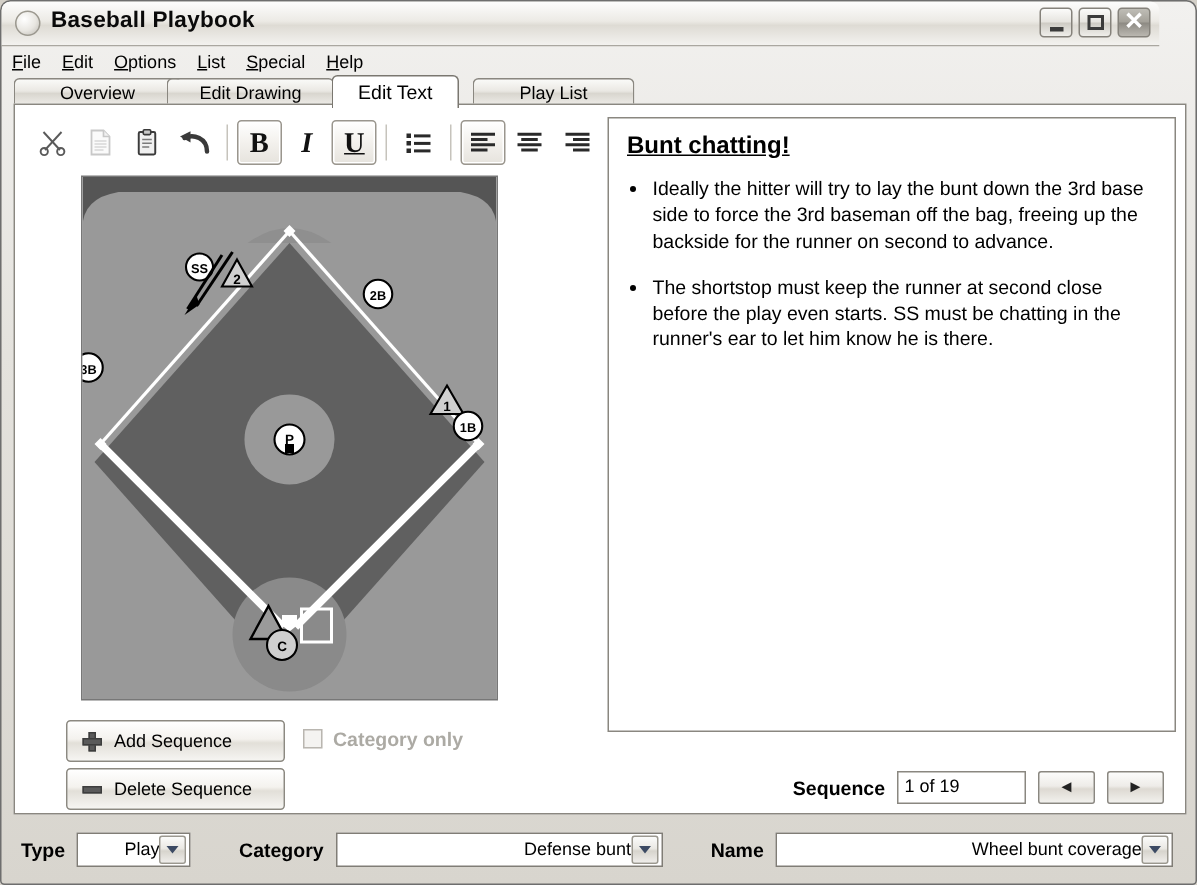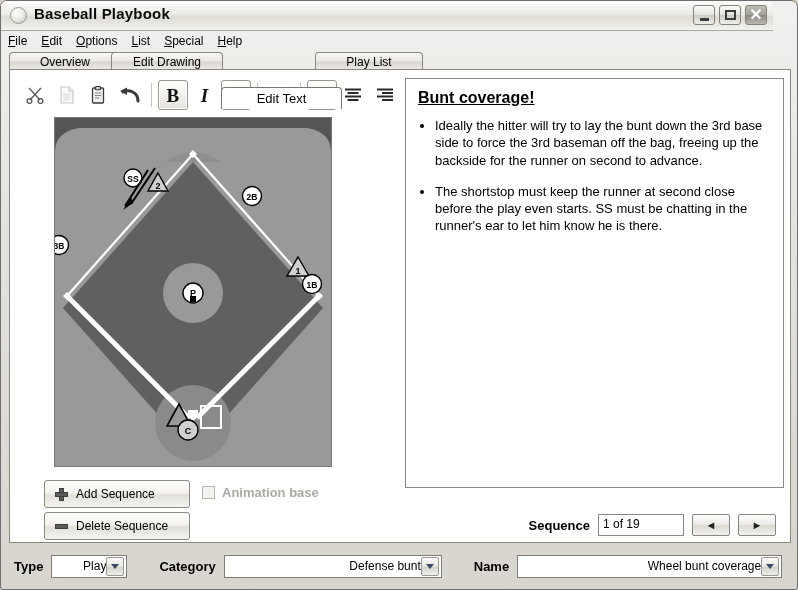--- a/index.html
+++ b/index.html
@@ -255,21 +255,21 @@
     <span class="menu-item"><u>E</u>dit</span>
     <span class="menu-item"><u>O</u>ptions</span>
     <span class="menu-item"><u>L</u>ist</span>
     <span class="menu-item"><u>S</u>pecial</span>
     <span class="menu-item"><u>H</u>elp</span>
   </div>
 
   <div class="tabstrip">
     <div class="tab" style="left:0px;width:112px;">Overview</div>
     <div class="tab" style="left:102px;width:112px;">Edit Drawing</div>
-    <div class="tab active" style="left:212px;width:121px;margin-top:37px;">Edit Text</div>
+    <div class="tab active" style="left:212px;width:85px;">Edit Text</div>
     <div class="tab" style="left:306px;width:108px;">Play List</div>
   </div>
 
   <div class="content">
 
     <div class="toolbar">
 
       <div class="tb-btn">
         <svg width="20" height="20" viewBox="0 0 20 20">
           <g stroke="#5a5a5a" stroke-width="1.3" fill="none">
@@ -456,39 +456,39 @@
         </g>
 
         <g>
           <circle cx="133" cy="312" r="10" fill="#cfcfcf" stroke="#000000" stroke-width="1.4"></circle>
           <text x="133" y="316" font-family="Liberation Sans, sans-serif" font-size="9" font-weight="bold" text-anchor="middle" fill="#000">C</text>
         </g>
       </svg>
     </div>
 
     <div class="text-panel">
-      <div class="doc-title">Bunt coverage!</div>
+      <div class="doc-title">Bunt chatting!</div>
       <ul class="doc-list">
         <li>Ideally the hitter will try to lay the bunt down the 3rd base side to force the 3rd baseman off the bag, freeing up the backside for the runner on second to advance.</li>
         <li>The shortstop must keep the runner at second close before the play even starts.  SS must be chatting in the runner's ear to let him know he is there.</li>
       </ul>
     </div>
 
     <div class="btn3d btn-add">
       <span class="plus-icon"></span>
       <span>Add Sequence</span>
     </div>
     <div class="btn3d btn-del">
       <span class="minus-icon"></span>
       <span>Delete Sequence</span>
     </div>
 
     <div class="chk-row">
       <span class="chk-box"></span>
-      <span class="chk-label">Animation base</span>
+      <span class="chk-label">Category only</span>
     </div>
 
     <div class="seq-row">
       <span class="seq-label">Sequence</span>
       <div class="seq-field">1 of 19</div>
       <div class="nav-btn">◄</div>
       <div class="nav-btn">►</div>
     </div>
 
   </div>

